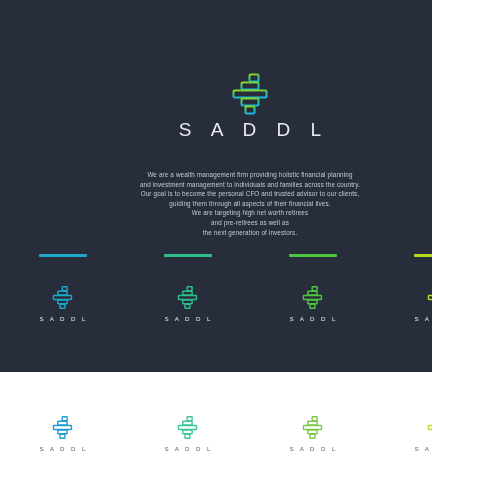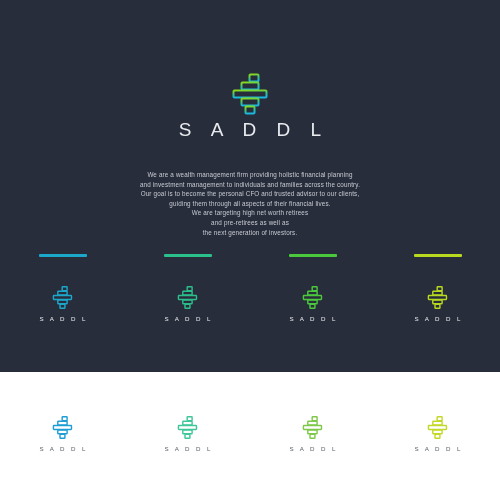--- a/index.html
+++ b/index.html
@@ -2,21 +2,21 @@
 <html><head>
 <meta charset="utf-8">
 <style>
   html,body{margin:0;padding:0;}
   body{
     width:500px;height:500px;
     background:#ffffff;
     font-family:"Liberation Sans", sans-serif;
     overflow:hidden;
   }
-  #page{position:relative;width:500px;height:500px;overflow:hidden;}
+  #page{position:relative;width:432px;height:500px;overflow:hidden;}
 
   
   .dark-panel{
     position:absolute;left:0;top:0;width:500px;height:372px;
     background:#282d3b;
   }
 
   
   .mark{position:relative;display:block;}
   .mark svg{display:block;width:100%;height:100%;}

